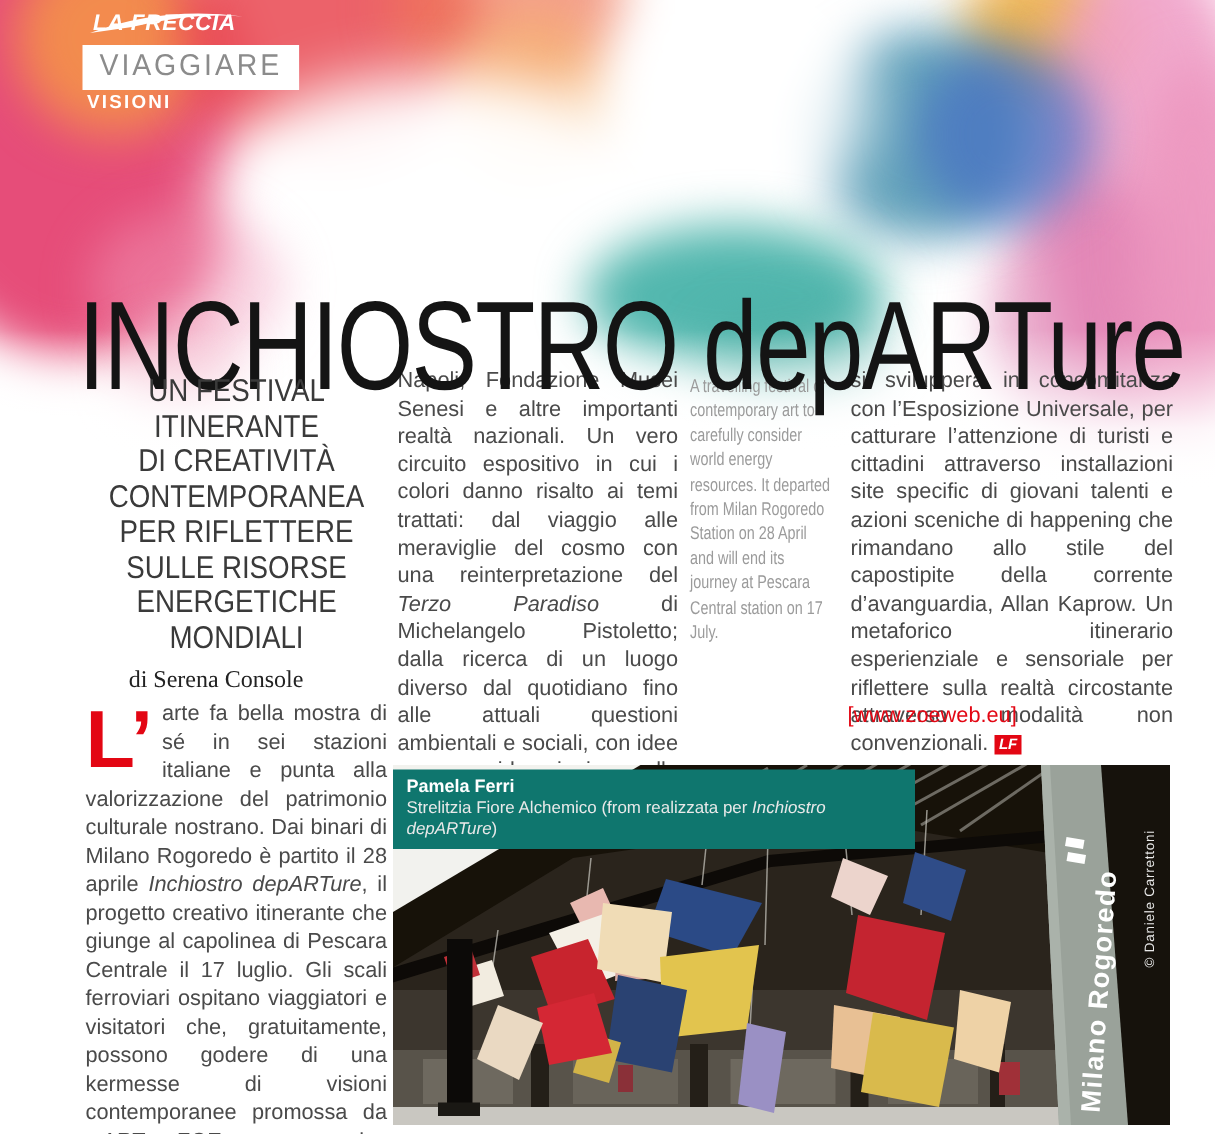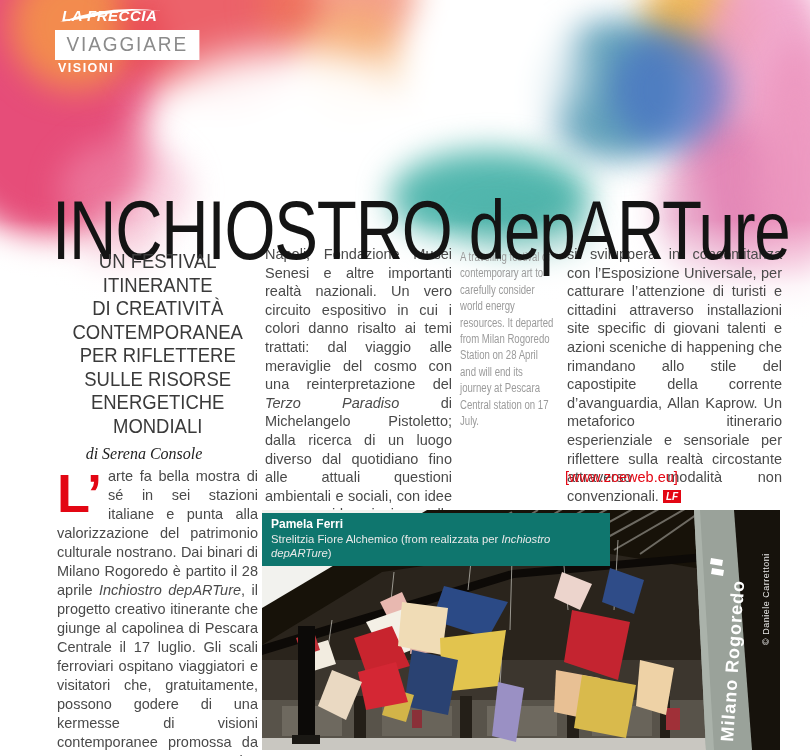--- a/index.html
+++ b/index.html
@@ -42,21 +42,21 @@
 
   
   .title{position:absolute;left:52px;top:134px;z-index:4;color:#141414;font-size:84px;
      font-weight:400;letter-spacing:-1.5px;white-space:nowrap;line-height:80px;
      transform:scaleX(.78);transform-origin:0 50%;}
 
   
   .standfirst{position:absolute;left:30px;top:249px;width:228px;text-align:center;z-index:4;}
   .standfirst .lines{color:#3a3a3a;font-size:21px;line-height:23.5px;white-space:pre-line;
      transform:scaleX(.88);transform-origin:100% 0;}
-  .byline{margin-top:8px;font-family:"Liberation Serif",serif;font-style:italic;
+  .byline{margin-top:8px;font-family:"Liberation Serif",serif;
      font-size:16px;color:#222;}
 
   
   .bodycol{position:absolute;color:#4a4a4a;font-size:14.5px;line-height:19px;
      text-align:justify;z-index:3;}
   .it{font-style:italic;}
   .col1{left:57px;top:467px;width:201px;}
   .dropcap{float:left;color:#e30613;font-weight:700;font-size:54px;line-height:46px;
      padding:3px 6px 0 0;}
   .col2{left:265px;top:245px;width:187px;line-height:18.6px;}

